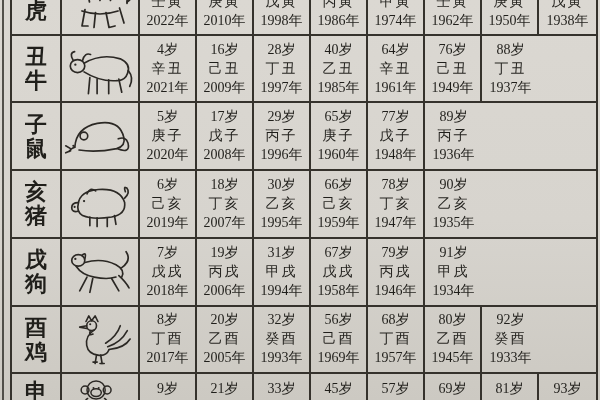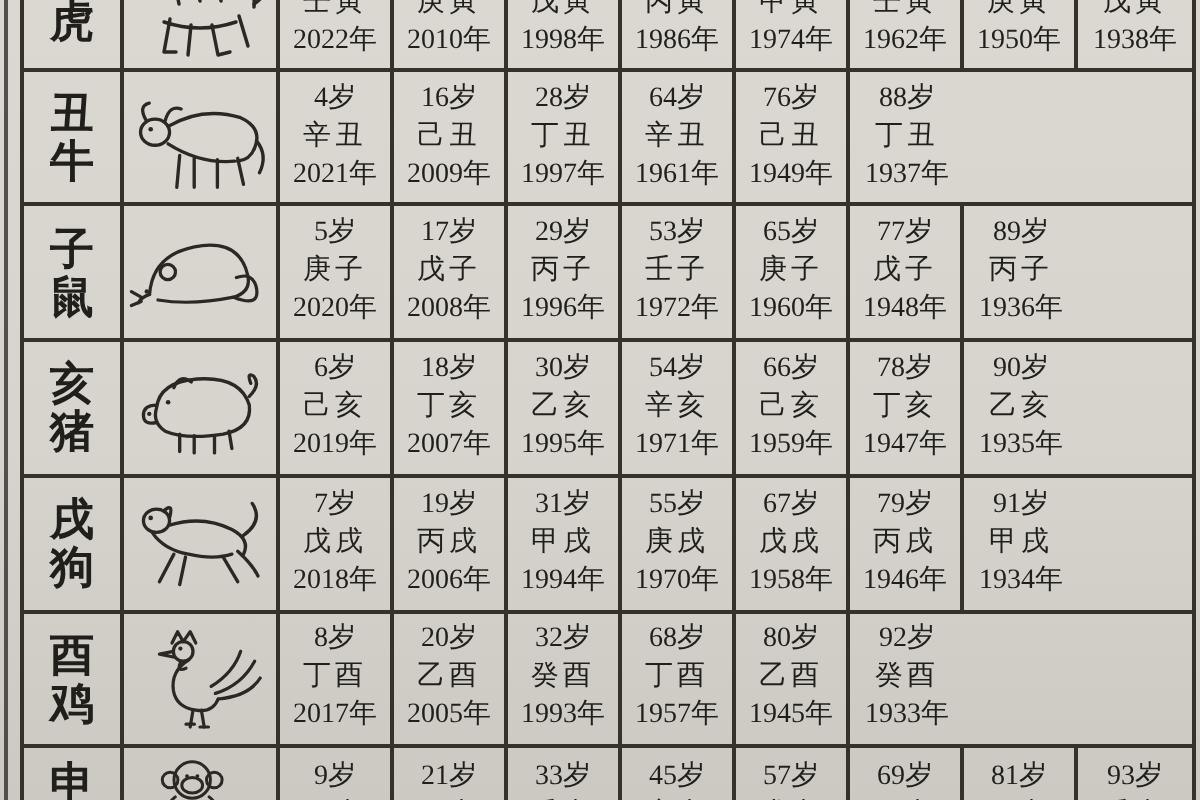--- a/index.html
+++ b/index.html
@@ -147,20 +147,25 @@
     <div class="age-line">16岁</div>
     <div class="stem-line">己丑</div>
     <div class="year-line">2009年</div>
   </div>
         <div class="cell data-cell">
     <div class="age-line">28岁</div>
     <div class="stem-line">丁丑</div>
     <div class="year-line">1997年</div>
   </div>
         <div class="cell data-cell">
+    <div class="age-line">40岁</div>
+    <div class="stem-line">乙丑</div>
+    <div class="year-line">1985年</div>
+  </div>
+        <div class="cell data-cell">
     <div class="age-line">64岁</div>
     <div class="stem-line">辛丑</div>
     <div class="year-line">1961年</div>
   </div>
         <div class="cell data-cell">
     <div class="age-line">76岁</div>
     <div class="stem-line">己丑</div>
     <div class="year-line">1949年</div>
   </div>
         <div class="cell data-cell">
@@ -191,25 +196,20 @@
   </div>
         <div class="cell data-cell">
     <div class="age-line">17岁</div>
     <div class="stem-line">戊子</div>
     <div class="year-line">2008年</div>
   </div>
         <div class="cell data-cell">
     <div class="age-line">29岁</div>
     <div class="stem-line">丙子</div>
     <div class="year-line">1996年</div>
-  </div>
-        <div class="cell data-cell">
-    <div class="age-line">53岁</div>
-    <div class="stem-line">壬子</div>
-    <div class="year-line">1972年</div>
   </div>
         <div class="cell data-cell">
     <div class="age-line">65岁</div>
     <div class="stem-line">庚子</div>
     <div class="year-line">1960年</div>
   </div>
         <div class="cell data-cell">
     <div class="age-line">77岁</div>
     <div class="stem-line">戊子</div>
     <div class="year-line">1948年</div>
@@ -243,25 +243,20 @@
   </div>
         <div class="cell data-cell">
     <div class="age-line">18岁</div>
     <div class="stem-line">丁亥</div>
     <div class="year-line">2007年</div>
   </div>
         <div class="cell data-cell">
     <div class="age-line">30岁</div>
     <div class="stem-line">乙亥</div>
     <div class="year-line">1995年</div>
-  </div>
-        <div class="cell data-cell">
-    <div class="age-line">54岁</div>
-    <div class="stem-line">辛亥</div>
-    <div class="year-line">1971年</div>
   </div>
         <div class="cell data-cell">
     <div class="age-line">66岁</div>
     <div class="stem-line">己亥</div>
     <div class="year-line">1959年</div>
   </div>
         <div class="cell data-cell">
     <div class="age-line">78岁</div>
     <div class="stem-line">丁亥</div>
     <div class="year-line">1947年</div>
@@ -296,25 +291,20 @@
   </div>
         <div class="cell data-cell">
     <div class="age-line">19岁</div>
     <div class="stem-line">丙戌</div>
     <div class="year-line">2006年</div>
   </div>
         <div class="cell data-cell">
     <div class="age-line">31岁</div>
     <div class="stem-line">甲戌</div>
     <div class="year-line">1994年</div>
-  </div>
-        <div class="cell data-cell">
-    <div class="age-line">55岁</div>
-    <div class="stem-line">庚戌</div>
-    <div class="year-line">1970年</div>
   </div>
         <div class="cell data-cell">
     <div class="age-line">67岁</div>
     <div class="stem-line">戊戌</div>
     <div class="year-line">1958年</div>
   </div>
         <div class="cell data-cell">
     <div class="age-line">79岁</div>
     <div class="stem-line">丙戌</div>
     <div class="year-line">1946年</div>
@@ -352,20 +342,25 @@
     <div class="age-line">20岁</div>
     <div class="stem-line">乙酉</div>
     <div class="year-line">2005年</div>
   </div>
         <div class="cell data-cell">
     <div class="age-line">32岁</div>
     <div class="stem-line">癸酉</div>
     <div class="year-line">1993年</div>
   </div>
         <div class="cell data-cell">
+    <div class="age-line">56岁</div>
+    <div class="stem-line">己酉</div>
+    <div class="year-line">1969年</div>
+  </div>
+        <div class="cell data-cell">
     <div class="age-line">68岁</div>
     <div class="stem-line">丁酉</div>
     <div class="year-line">1957年</div>
   </div>
         <div class="cell data-cell">
     <div class="age-line">80岁</div>
     <div class="stem-line">乙酉</div>
     <div class="year-line">1945年</div>
   </div>
         <div class="cell data-cell">

